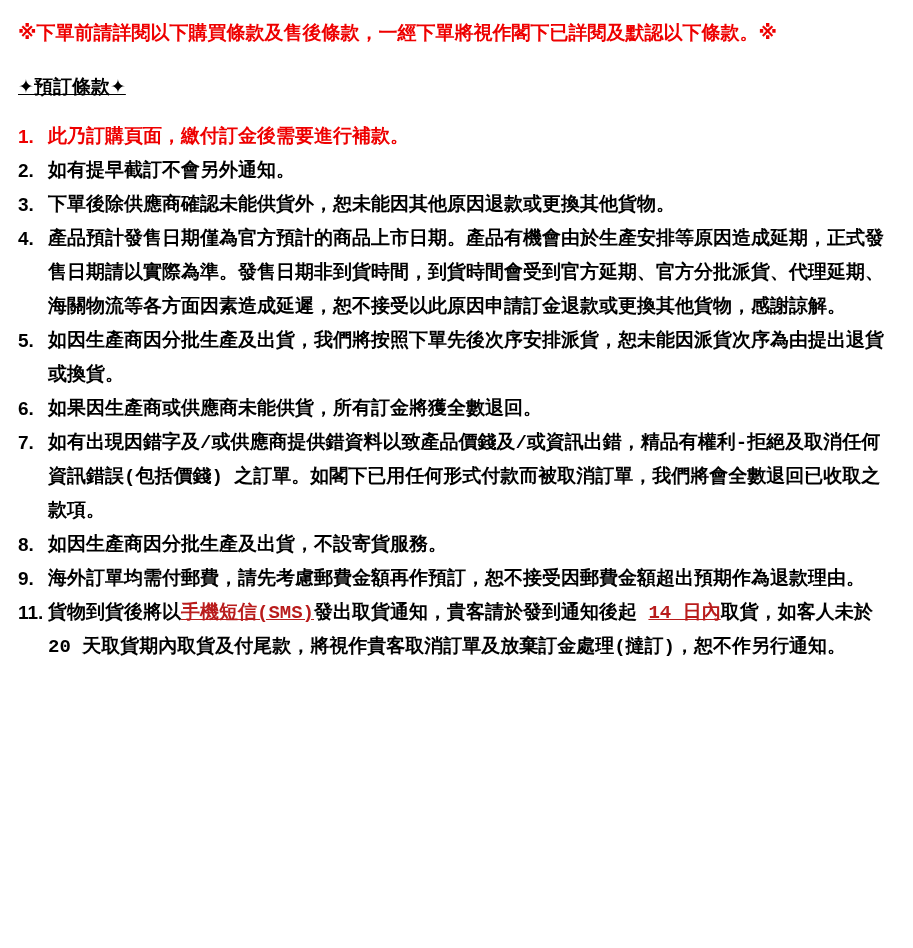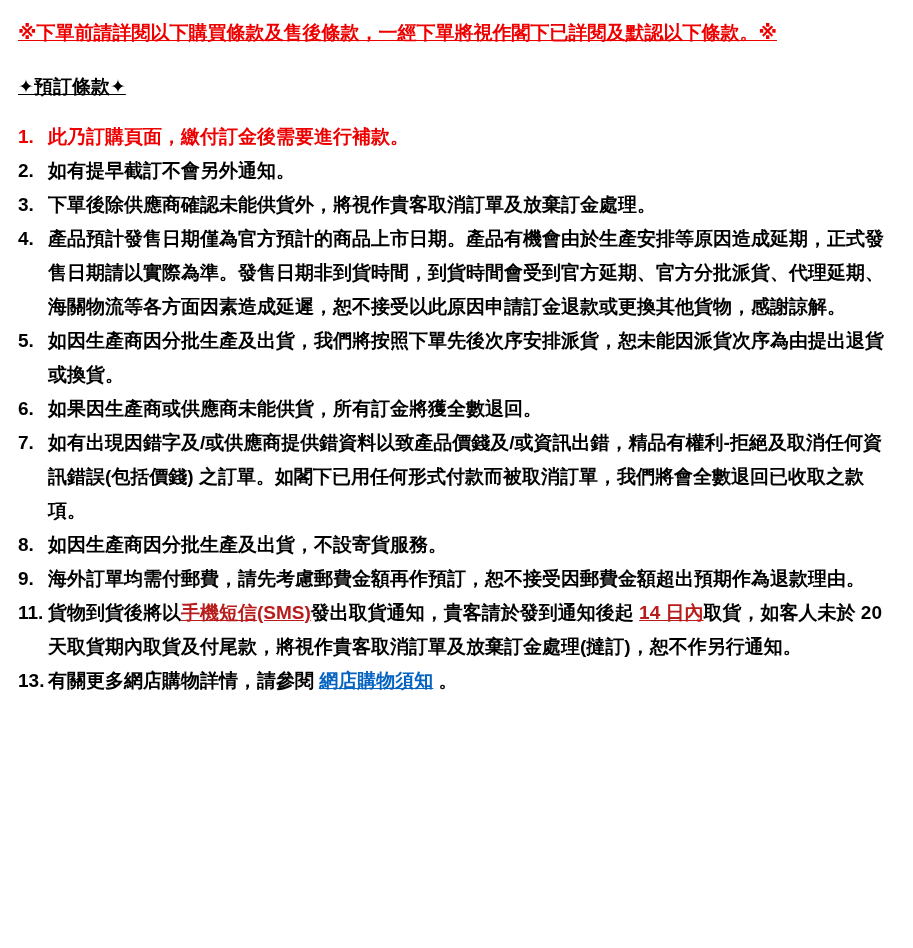--- a/index.html
+++ b/index.html
@@ -13,21 +13,20 @@
     box-sizing: border-box;
     padding: 12px 18px 20px 18px;
     font-family: "Liberation Sans", "DejaVu Sans", sans-serif;
     font-weight: 700;
     color: #000000;
     font-size: 19px;
     line-height: 34px;
   }
   .notice {
     color: #ee0000;
-    text-decoration: underline;
     font-size: 19px;
     line-height: 30px;
     margin: 6px 0 24px 0;
   }
   .section-title {
     color: #000000;
     text-decoration: underline;
     font-size: 19px;
     line-height: 30px;
     margin: 4px 0 18px 0;
@@ -38,20 +37,21 @@
   .term {
     display: flex;
     align-items: flex-start;
   }
   .term .num {
     flex: 0 0 30px;
     width: 30px;
   }
   .term .term-text {
     flex: 1 1 auto;
+    font-family: Liberation Mono, monospace;
   }
   .red {
     color: #ee0000;
   }
   .red-underline {
     color: #b91c1c;
     text-decoration: underline;
   }
   a.link {
     color: #0563c1;
@@ -70,21 +70,21 @@
     <div class="term">
       <span class="num red">1.</span>
       <div class="term-text"><span class="red">此乃訂購頁面，繳付訂金後需要進行補款。</span></div>
     </div>
     <div class="term">
       <span class="num">2.</span>
       <div class="term-text"><span>如有提早截訂不會另外通知。</span></div>
     </div>
     <div class="term">
       <span class="num">3.</span>
-      <div class="term-text"><span>下單後除供應商確認未能供貨外，將視作貴客取消訂單及放棄訂金處理。</span></div>
+      <div class="term-text"><span>下單後除供應商確認未能供貨外，恕未能因其他原因退款或更換其他貨物。</span></div>
     </div>
     <div class="term">
       <span class="num">4.</span>
       <div class="term-text"><span>產品預計發售日期僅為官方預計的商品上市日期。產品有機會由於生產安排等原因造成延期，正式發售日期請以實際為準。發售日期非到貨時間，到貨時間會受到官方延期、官方分批派貨、代理延期、海關物流等各方面因素造成延遲，恕不接受以此原因申請訂金退款或更換其他貨物，感謝諒解。</span></div>
     </div>
     <div class="term">
       <span class="num">5.</span>
       <div class="term-text"><span>如因生產商因分批生產及出貨，我們將按照下單先後次序安排派貨，恕未能因派貨次序為由提出退貨或換貨。</span></div>
     </div>
     <div class="term">
@@ -100,17 +100,13 @@
       <div class="term-text"><span>如因生產商因分批生產及出貨，不設寄貨服務。</span></div>
     </div>
     <div class="term">
       <span class="num">9.</span>
       <div class="term-text"><span>海外訂單均需付郵費，請先考慮郵費金額再作預訂，恕不接受因郵費金額超出預期作為退款理由。</span></div>
     </div>
     <div class="term">
       <span class="num">11.</span>
       <div class="term-text"><span>貨物到貨後將以</span><span class="red-underline">手機短信(SMS)</span><span>發出取貨通知，貴客請於發到通知後起 </span><span class="red-underline">14 日內</span><span>取貨，如客人未於 20 天取貨期內取貨及付尾款，將視作貴客取消訂單及放棄訂金處理(撻訂)，恕不作另行通知。</span></div>
     </div>
-    <div class="term">
-      <span class="num">13.</span>
-      <div class="term-text"><span>有關更多網店購物詳情，請參閱 </span><a class="link" href="#">網店購物須知</a><span> 。</span></div>
-    </div>
   </div>
 
 </body></html>

